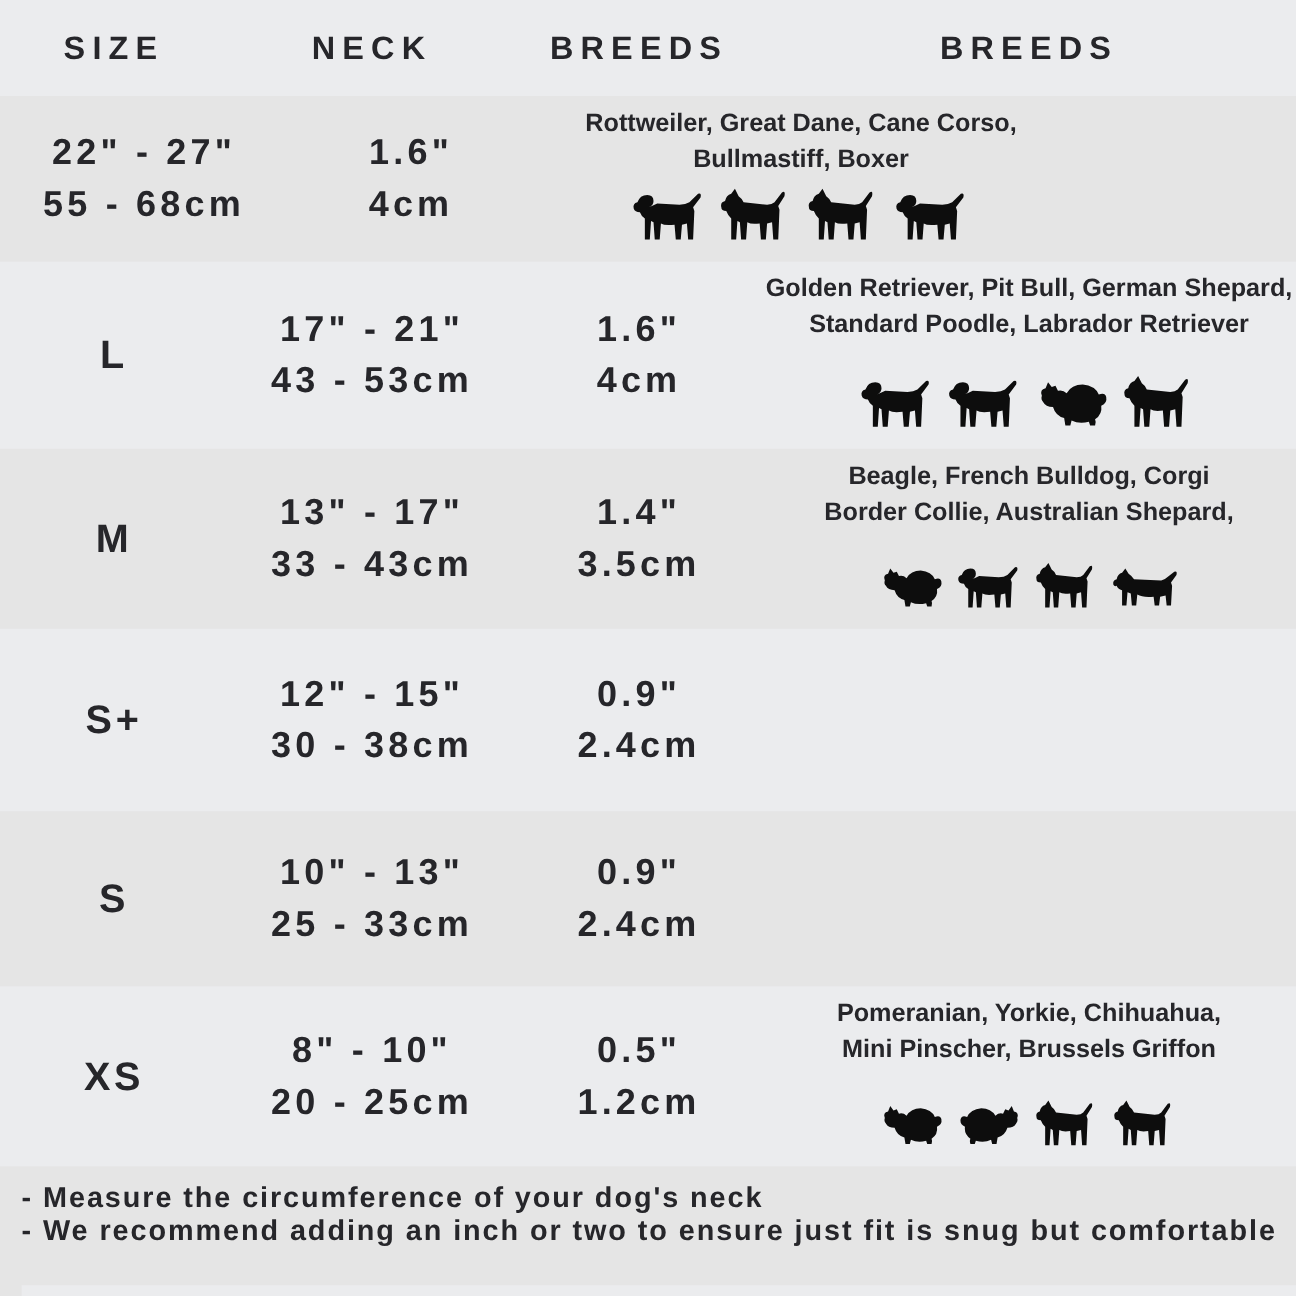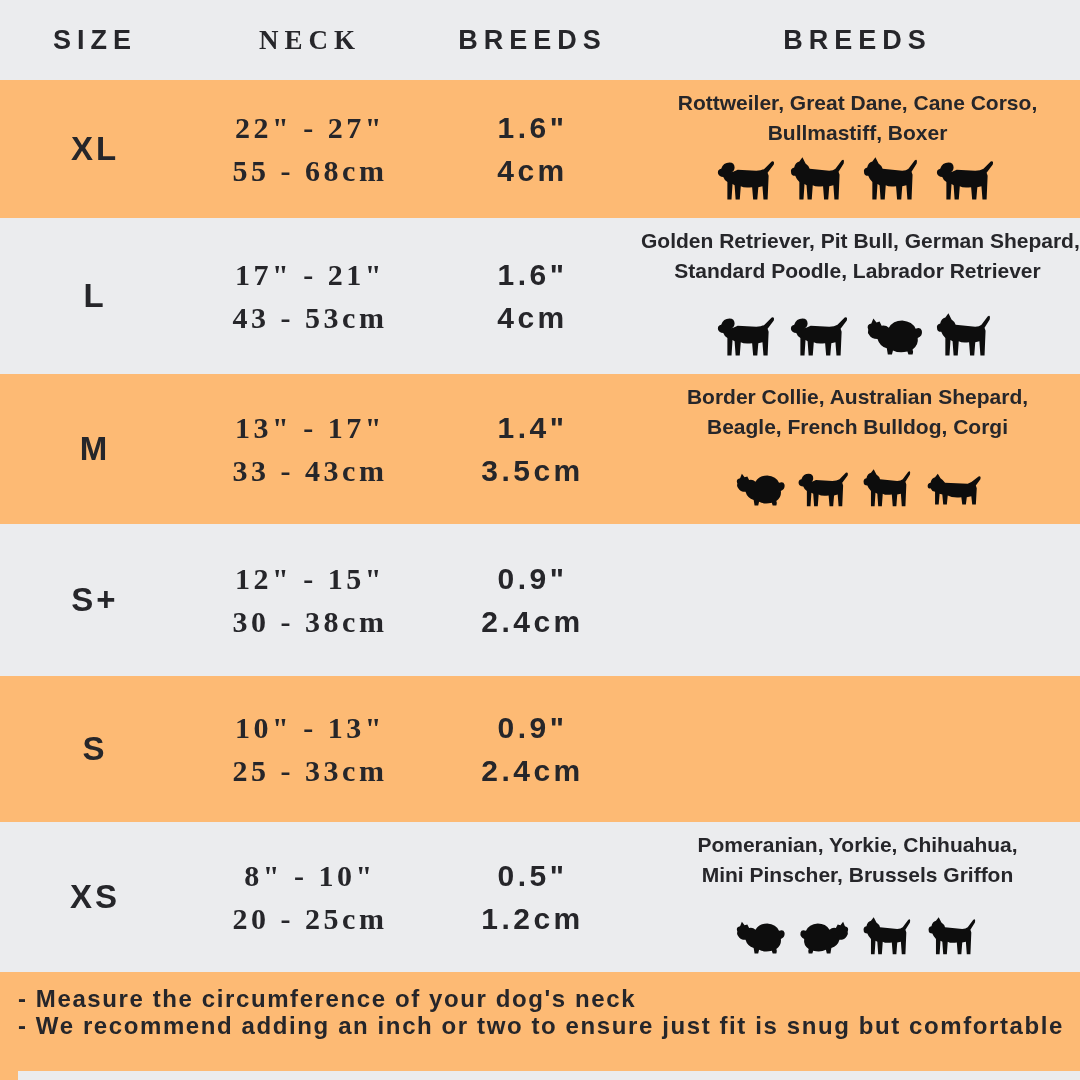--- a/index.html
+++ b/index.html
@@ -3,29 +3,29 @@
 <meta charset="utf-8">
 <style>
   * { margin:0; padding:0; box-sizing:border-box; }
   html,body { width:1080px; }
   body {
     font-family:"Liberation Sans", sans-serif;
     font-weight:700;
     color:#26262a;
     background:#ffffff;
   }
-  .sheet { width:1080px; height:1080px; display:flex; flex-direction:column; overflow:hidden; background:#fdba74; }
+  .sheet { width:1080px; height:1080px; display:flex; flex-direction:column; overflow:hidden; background:#e5e5e5; }
 
   .trow { display:flex; width:100%; }
   .alt { background:#ebecee; }
 
   .c-size  { width:190px; display:flex; align-items:center; justify-content:center; }
-  .c-neck  { width:240px; display:flex; flex-direction:column; align-items:center; justify-content:center;font-family:Liberation Serif, serif; }
+  .c-neck  { width:240px; display:flex; flex-direction:column; align-items:center; justify-content:center; }
   .c-width { width:205px; display:flex; flex-direction:column; align-items:center; justify-content:center; }
-  .c-breeds{ width:445px; display:flex; flex-direction:column; padding:8px 6px 12px; }
+  .c-breeds{ width:445px; display:flex; flex-direction:column; align-items:center; padding:8px 6px 12px; }
 
   .thead { height:80px; }
   .thead .hcell { font-size:27px; letter-spacing:6px; }
   .thead .c-size, .thead .c-neck, .thead .c-width, .thead .c-breeds { justify-content:center; }
   .thead .c-breeds { flex-direction:row; align-items:center; padding:0;text-align:right; }
 
   .r-xl { height:138px; }
   .r-l  { height:156px; }
   .r-m  { height:150px; }
   .r-sp { height:152px; }
@@ -52,21 +52,20 @@
 <div class="sheet">
 
   <div class="trow thead alt">
     <div class="c-size hcell">SIZE</div>
     <div class="c-neck hcell">NECK</div>
     <div class="c-width hcell">BREEDS</div>
     <div class="c-breeds hcell">BREEDS</div>
   </div>
 
   <div class="trow r-xl">
-    <div class="c-size size-label">XL</div>
     <div class="c-neck">
       <div class="meas">22" - 27"</div>
       <div class="meas">55 - 68cm</div>
     </div>
     <div class="c-width">
       <div class="meas">1.6"</div>
       <div class="meas">4cm</div>
     </div>
     <div class="c-breeds">
       <div class="breed-line">Rottweiler, Great Dane, Cane Corso,</div>
@@ -122,22 +121,22 @@
     <div class="c-size size-label">M</div>
     <div class="c-neck">
       <div class="meas">13" - 17"</div>
       <div class="meas">33 - 43cm</div>
     </div>
     <div class="c-width">
       <div class="meas">1.4"</div>
       <div class="meas">3.5cm</div>
     </div>
     <div class="c-breeds">
+      <div class="breed-line">Beagle, French Bulldog, Corgi</div>
       <div class="breed-line">Border Collie, Australian Shepard,</div>
-      <div class="breed-line">Beagle, French Bulldog, Corgi</div>
       <div class="dogs">
         <svg class="dog sm" viewBox="0 0 64 48">
             <path d="M7,17 Q5,12 10,11 L12,6 L15,10 L18,9 L20,13 Q24,12 27,15 Q31,8 40,8 Q50,9 53,16 Q58,14 59,18 Q60,23 55,25 Q56,32 50,36 Q51,38 50,41 L46,41 L45,38 Q37,40 31,37 L30,41 L26,41 L25,35 Q18,33 16,26 Q10,26 8,22 Q6,20 7,17 Z"></path>
           </svg>
         <svg class="dog sm" viewBox="0 0 64 48">
             <path d="M3,17 Q2,13 6,12 Q8,6 14,6 Q19,6 19,11 Q19,15 15,16 Q18,15 22,13 L40,14 Q45,14 48,12 L55,5 Q58,4 57,8 L51,16 L52,19 L51,42 L47,42 L46,29 L42,30 L41,42 L37,42 L36,30 Q28,31 25,29 L24,42 L20,42 L19,28 L17,27 L16,42 L12,42 L12,25 Q9,23 8,20 Q4,20 3,17 Z"></path>
           </svg>
         <svg class="dog sm" viewBox="0 0 64 48">
             <path d="M3,16 Q2,12 6,11 Q7,6 11,5 L14,1 L17,7 Q20,9 21,12 L40,14 Q44,14 46,12 L52,4 Q55,2 54,7 L49,15 L50,18 L49,42 L45,42 L44,28 L40,29 L39,42 L35,42 L34,29 Q27,30 24,28 L23,42 L19,42 L18,28 L16,27 L15,42 L11,42 L11,25 Q8,22 7,19 Q3,19 3,16 Z"></path>
           </svg>

